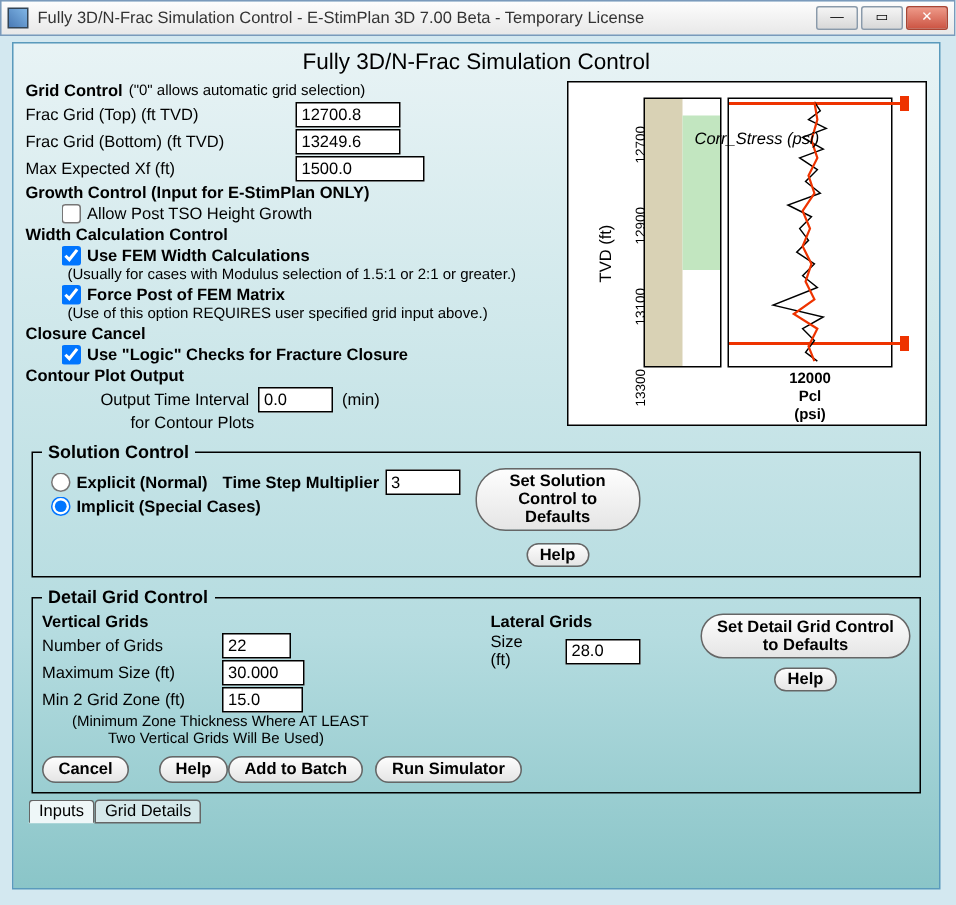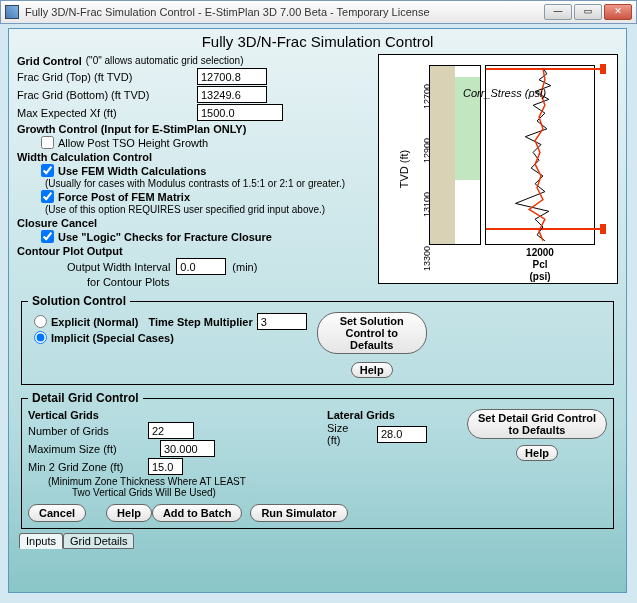--- a/index.html
+++ b/index.html
@@ -90,36 +90,36 @@
         <div class="row">
             <input type="checkbox" class="cb" style="">
             <span>Allow Post TSO Height Growth</span>
           </div>
 
         <div class="group-head">Width Calculation Control</div>
         <div class="row">
             <input type="checkbox" class="cb" checked="" style="">
             <b>Use FEM Width Calculations</b>
           </div>
-        <div class="note">(Usually for cases with Modulus contrasts of 1.5:1 or 2:1 or greater.)</div>
+        <div class="note">(Usually for cases with Modulus selection of 1.5:1 or 2:1 or greater.)</div>
         <div class="row">
             <input type="checkbox" class="cb" checked="" style="">
             <b>Force Post of FEM Matrix</b>
           </div>
         <div class="note">(Use of this option REQUIRES user specified grid input above.)</div>
 
         <div class="group-head">Closure Cancel</div>
         <div class="row">
             <input type="checkbox" class="cb" checked="" style="">
             <b>Use "Logic" Checks for Fracture Closure</b>
           </div>
 
         <div class="group-head">Contour Plot Output</div>
         <div class="row" style="padding-left:50px">
-          <span style="padding-right:6px">Output Width Interval</span>
+          <span style="padding-right:6px">Output Time Interval</span>
           <input type="text" style="width: 50px;" value="0.0">
           <span style="padding-left:6px">(min)</span>
         </div>
         <div style="padding-left:70px;font-size:11px">for Contour Plots</div>
       </div>
 
       <div class="rightcol">
         <div class="chart-area">
           <div class="axis-y-label">TVD (ft)</div>
           <div class="yticks">
@@ -178,25 +178,25 @@
       <legend>Detail Grid Control</legend>
       <div style="display:flex;gap:10px;font-size:11px">
         <div style="flex:1">
           <b>Vertical Grids</b>
           <div class="row">
               <span class="lbl" style="width:120px">Number of Grids</span>
               <input type="text" style="width: 46px;" value="22">
             </div>
           <div class="row">
               <span class="lbl" style="width:120px">Maximum Size (ft)</span>
-              <input type="text" style="width: 55px; margin-left: 12px;" value="30.000">
+              <input type="text" style="width: 55px;" value="30.000">
             </div>
           <div class="row">
               <span class="lbl" style="width:120px">Min 2 Grid Zone (ft)</span>
-              <input type="text" style="width: 35px;" value="15.0">
+              <input type="text" style="width: 54px;" value="15.0">
             </div>
           <div style="font-size:10px;padding-left:20px">(Minimum Zone Thickness Where AT LEAST</div>
           <div style="font-size:10px;padding-left:44px">Two Vertical Grids Will Be Used)</div>
         </div>
         <div style="width:130px">
           <b>Lateral Grids</b>
           <div class="row">
               <span class="lbl" style="width:50px">Size (ft)</span>
               <input type="text" style="width: 50px;" value="28.0">
             </div>

